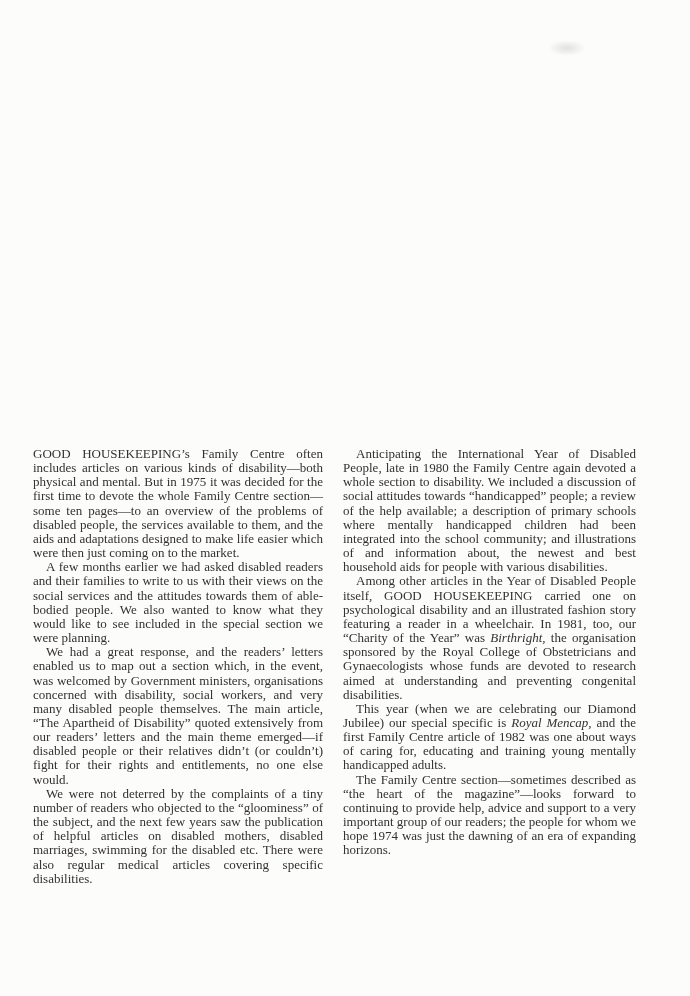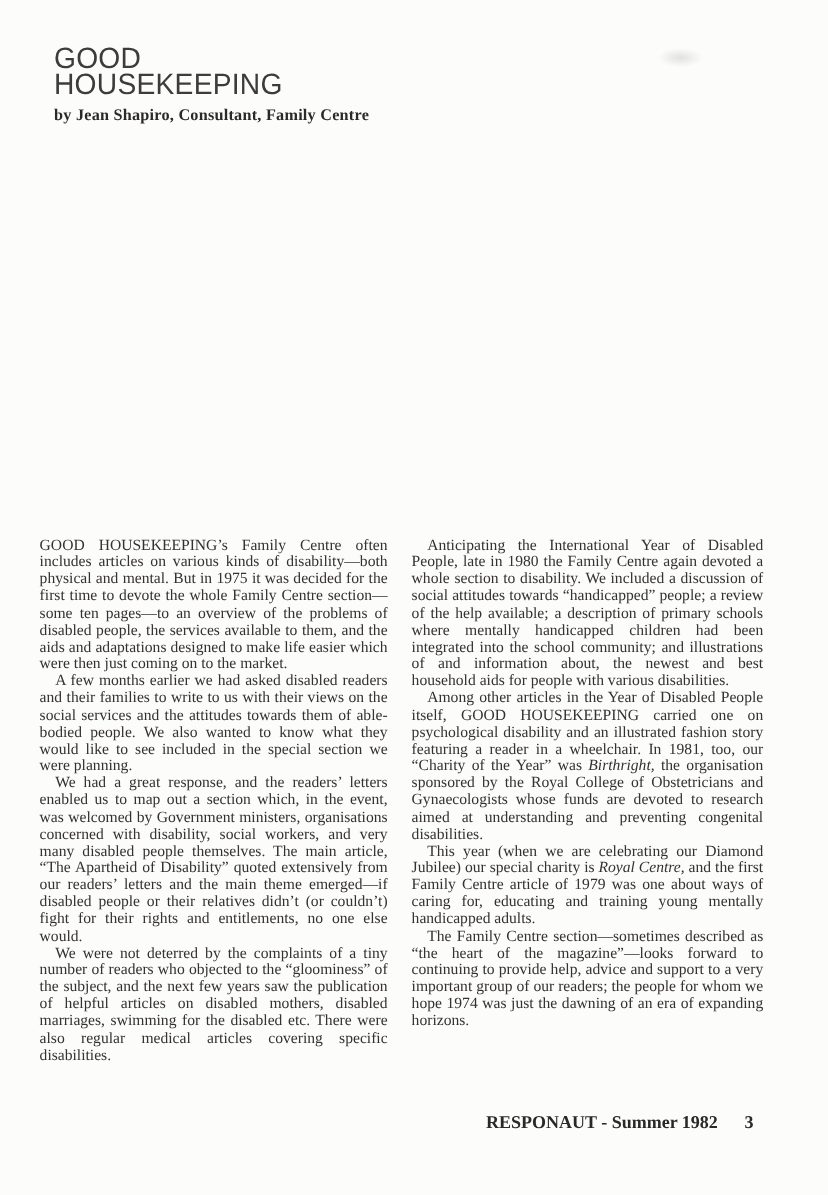--- a/index.html
+++ b/index.html
@@ -89,41 +89,32 @@
     font-weight: bold;
     color: #2b2927;
     white-space: nowrap;
   }
 </style>
 </head>
 <body>
 
 <div class="page" style="background: rgb(252, 252, 250); color: rgb(52, 49, 46);">
 
-  <header class="masthead">
-    <div class="masthead-line">GOOD</div>
-    <div class="masthead-line">HOUSEKEEPING</div>
-    <div class="byline">by Jean Shapiro, Consultant, Family Centre</div>
-  </header>
 
   <div class="smudge"></div>
 
   <main class="columns">
     <section class="col col-left">
         <p class="body-para"><span>GOOD HOUSEKEEPING’s Family Centre often includes articles on various kinds of disability—both physical and mental. But in 1975 it was decided for the first time to devote the whole Family Centre section—some ten pages—to an overview of the problems of disabled people, the services available to them, and the aids and adaptations designed to make life easier which were then just coming on to the market.</span></p>
         <p class="body-para indented"><span>A few months earlier we had asked disabled readers and their families to write to us with their views on the social services and the attitudes towards them of able-bodied people. We also wanted to know what they would like to see included in the special section we were planning.</span></p>
         <p class="body-para indented"><span>We had a great response, and the readers’ letters enabled us to map out a section which, in the event, was welcomed by Government ministers, organisations concerned with disability, social workers, and very many disabled people themselves. The main article, “The Apartheid of Disability” quoted extensively from our readers’ letters and the main theme emerged—if disabled people or their relatives didn’t (or couldn’t) fight for their rights and entitlements, no one else would.</span></p>
         <p class="body-para indented"><span>We were not deterred by the complaints of a tiny number of readers who objected to the “gloominess” of the subject, and the next few years saw the publication of helpful articles on disabled mothers, disabled marriages, swimming for the disabled etc. There were also regular medical articles covering specific disabilities.</span></p>
       </section>
     <section class="col col-right">
         <p class="body-para indented"><span>Anticipating the International Year of Disabled People, late in 1980 the Family Centre again devoted a whole section to disability. We included a discussion of social attitudes towards “handicapped” people; a review of the help available; a description of primary schools where mentally handicapped children had been integrated into the school community; and illustrations of and information about, the newest and best household aids for people with various disabilities.</span></p>
         <p class="body-para indented"><span>Among other articles in the Year of Disabled People itself, GOOD HOUSEKEEPING carried one on psychological disability and an illustrated fashion story featuring a reader in a wheelchair. In 1981, too, our “Charity of the Year” was </span><em>Birthright,</em><span> the organisation sponsored by the Royal College of Obstetricians and Gynaecologists whose funds are devoted to research aimed at understanding and preventing congenital disabilities.</span></p>
-        <p class="body-para indented"><span>This year (when we are celebrating our Diamond Jubilee) our special charity is </span><em>Royal Centre,</em><span> and the first Family Centre article of 1979 was one about ways of caring for, educating and training young mentally handicapped adults.</span></p>
+        <p class="body-para indented"><span>This year (when we are celebrating our Diamond Jubilee) our special specific is </span><em>Royal Mencap,</em><span> and the first Family Centre article of 1982 was one about ways of caring for, educating and training young mentally handicapped adults.</span></p>
         <p class="body-para indented"><span>The Family Centre section—sometimes described as “the heart of the magazine”—looks forward to continuing to provide help, advice and support to a very important group of our readers; the people for whom we hope 1974 was just the dawning of an era of expanding horizons.</span></p>
       </section>
   </main>
 
-  <footer class="footer">
-    <span>RESPONAUT - Summer 1982</span>
-    <span>3</span>
-  </footer>
 
 </div>
 
 </body></html>

